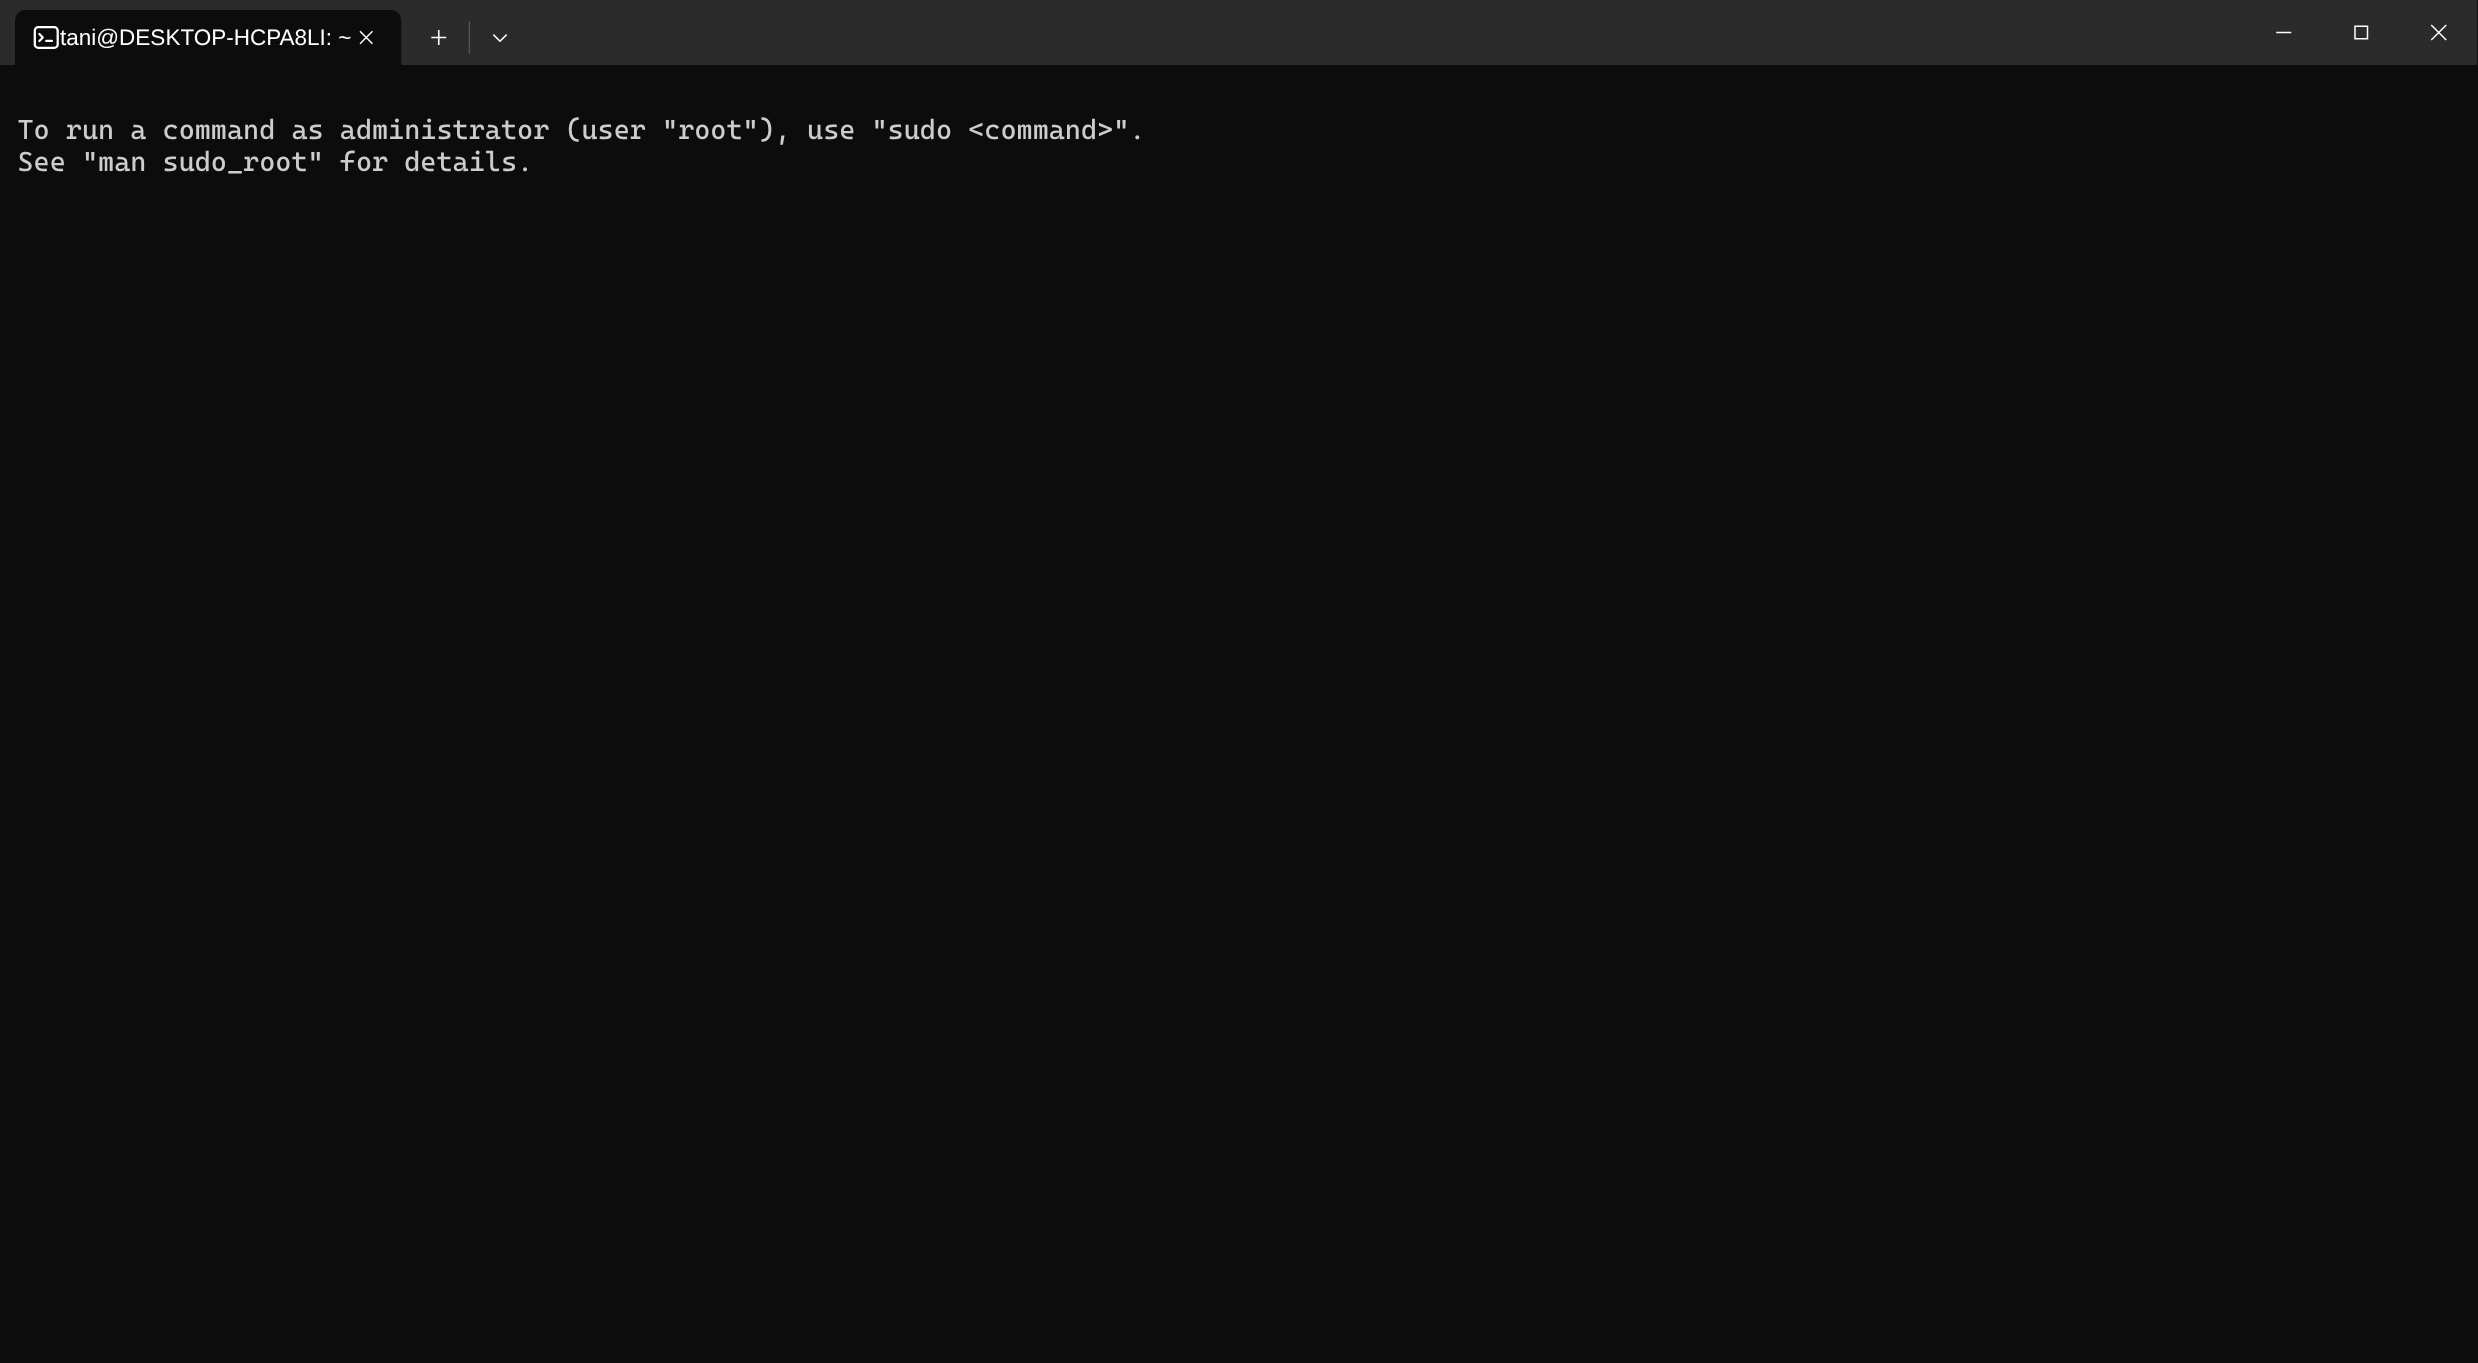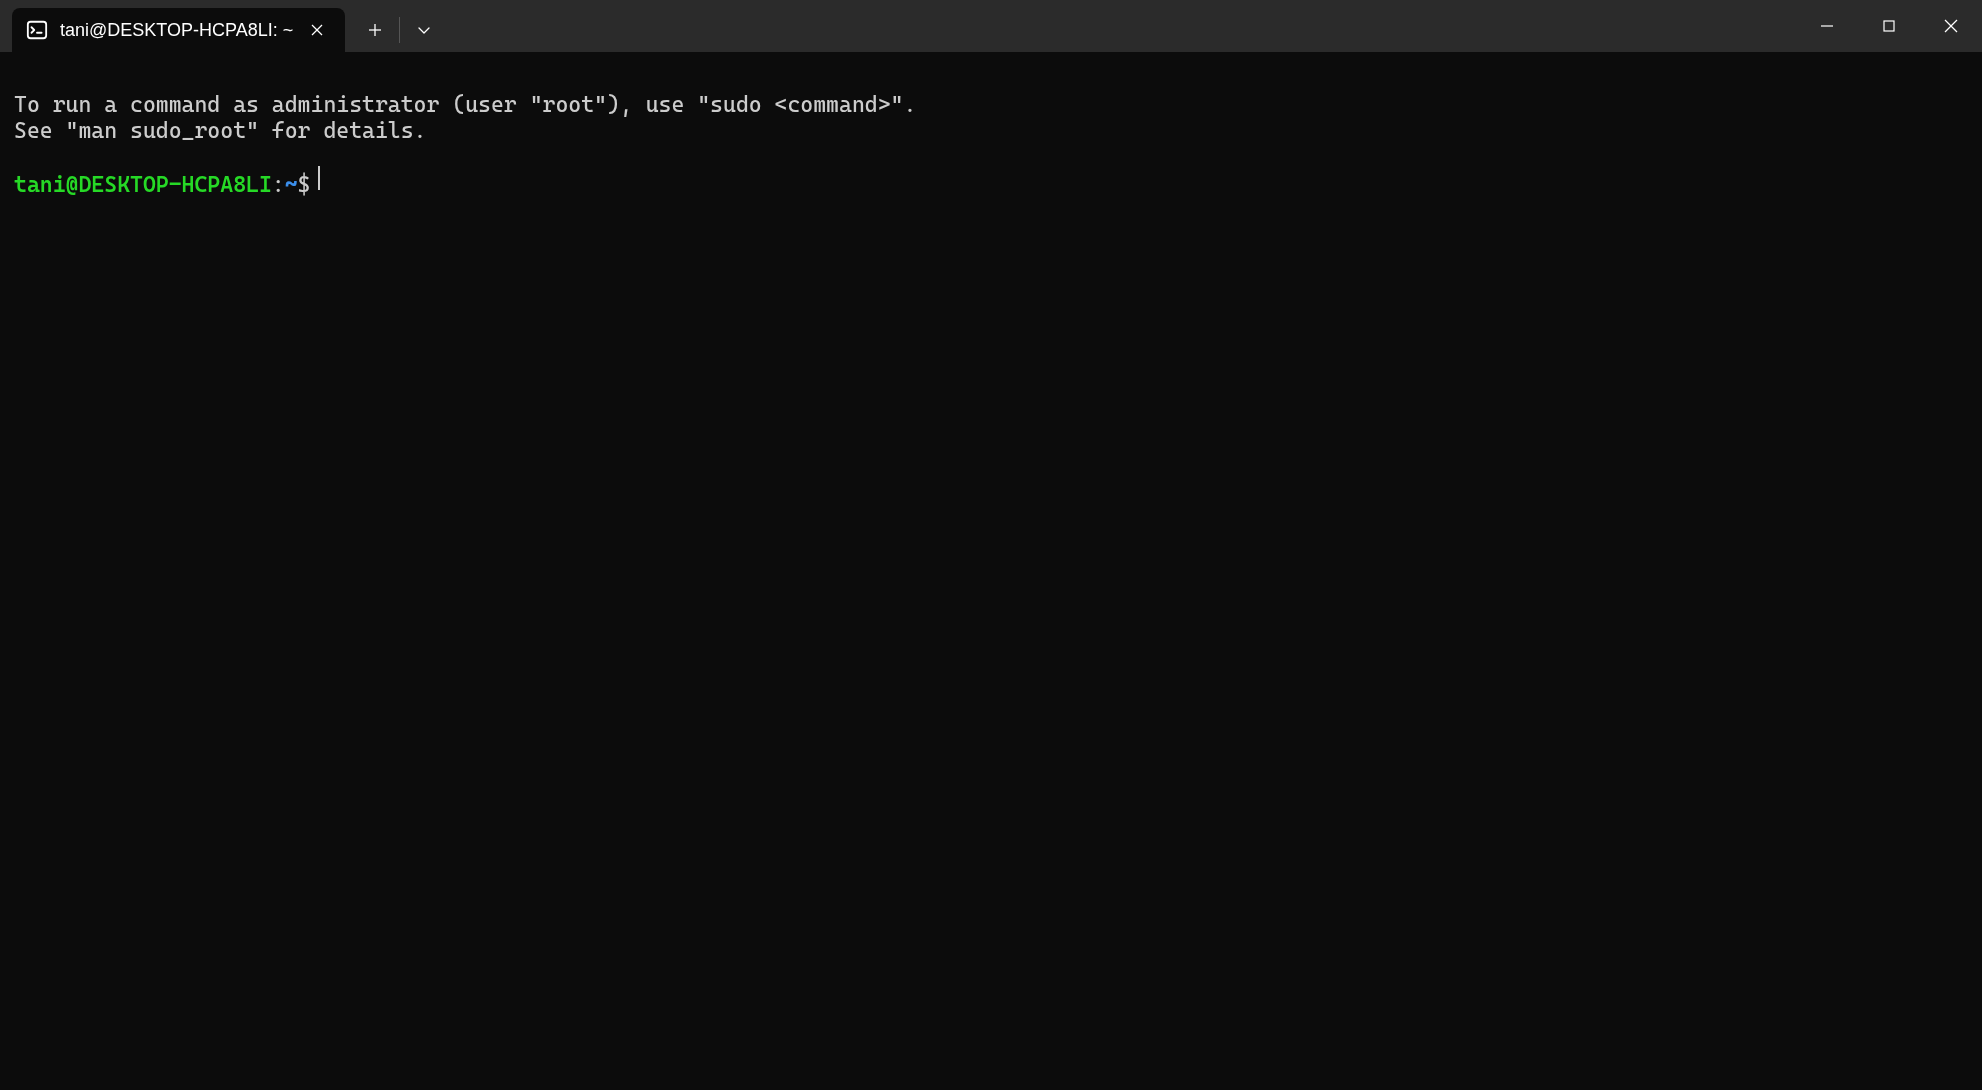--- a/index.html
+++ b/index.html
@@ -31,21 +31,20 @@
       align-items: stretch;
       flex: 1;
       padding-left: 12px;
     }
 
     .tab {
       display: flex;
       align-items: center;
       background: #0c0c0c;
       padding: 0 16px 0 14px;
-      gap: 12px;
       position: relative;
       border-top-left-radius: 8px;
       border-top-right-radius: 8px;
       margin-top: 8px;
       min-width: 280px;
       height: 44px;
     }
 
     .tab-icon {
       width: 22px;
@@ -237,14 +236,13 @@
         <line x1="1" y1="1" x2="13" y2="13"></line>
         <line x1="13" y1="1" x2="1" y2="13"></line>
       </svg>
     </div>
   </div>
 </div>
 
 <div class="terminal-body">
 <span class="motd-line">To run a command as administrator (user "root"), use "sudo &lt;command&gt;".</span>
 <span class="motd-line">See "man sudo_root" for details.</span>
-<div class="prompt-line"><span class="prompt-user">tani@DESKTOP-HCPA8LI</span><span class="prompt-colon">:</span><span class="prompt-path">~</span><span class="prompt-dollar">$</span><span class="cursor"></span></div>
 </div>
 
 </body></html>

